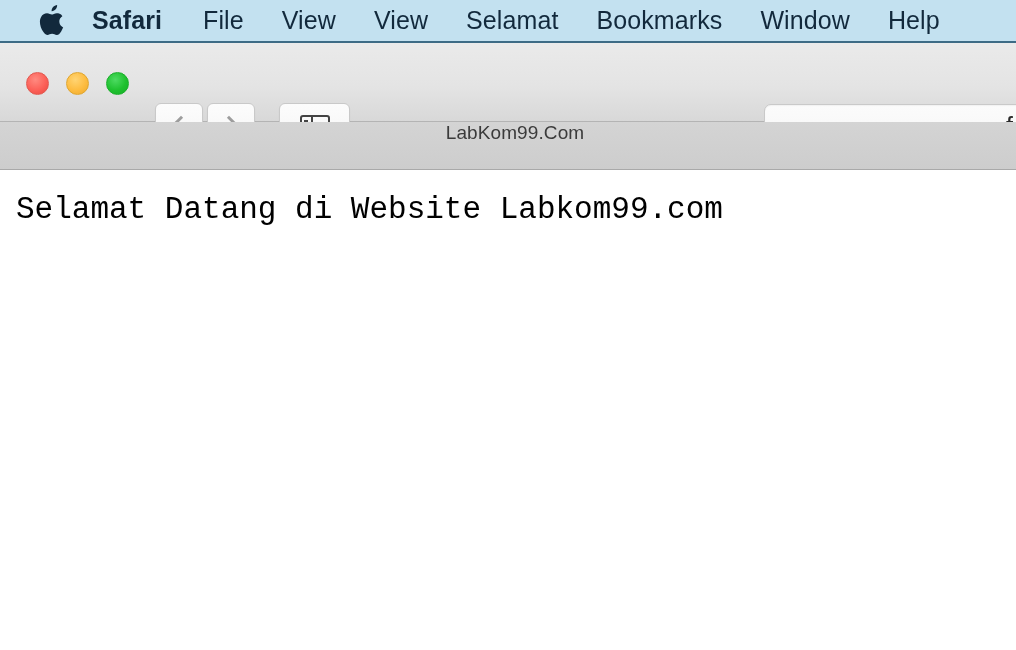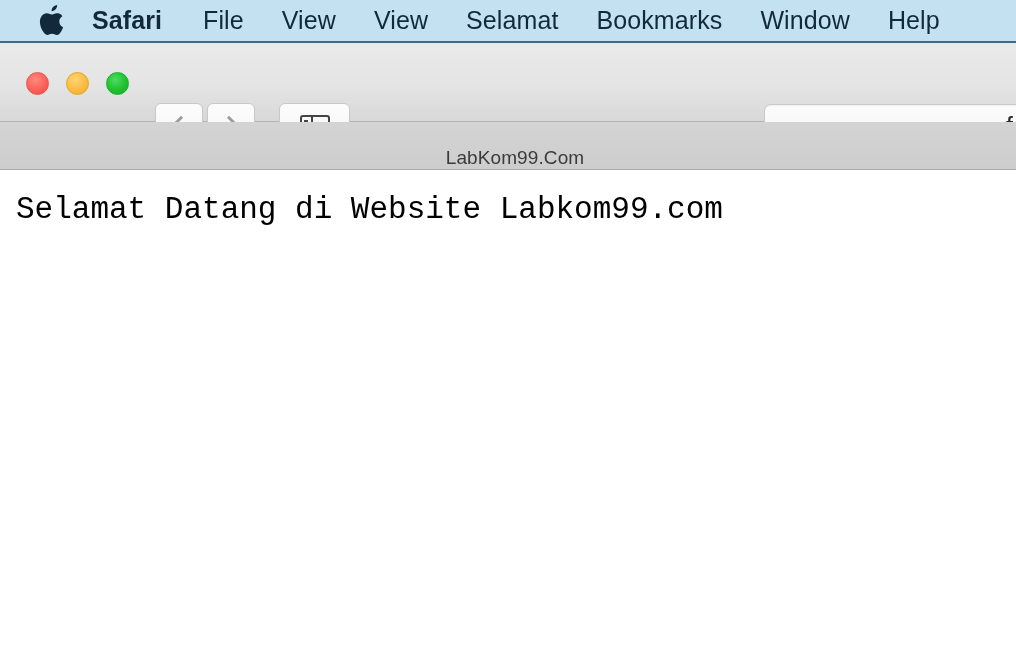--- a/index.html
+++ b/index.html
@@ -174,21 +174,21 @@
     line-height: 44px;
   }
 
   
   #tab-bar {
     position: relative;
     height: 48px;
     background: linear-gradient(to bottom, #d4d4d4 0%, #cdcdcd 100%);
     border-bottom: 1px solid #a9a9a9;
     display: flex;
-    align-items: flex-end;
+    align-items: flex-start;
     justify-content: center;
     box-sizing: border-box;
     padding-left: 14px;
   }
   #tab-bar .tab-title {
     font-size: 19px;
     color: #3b3b3b;
     letter-spacing: 0.1px;
   }
 

